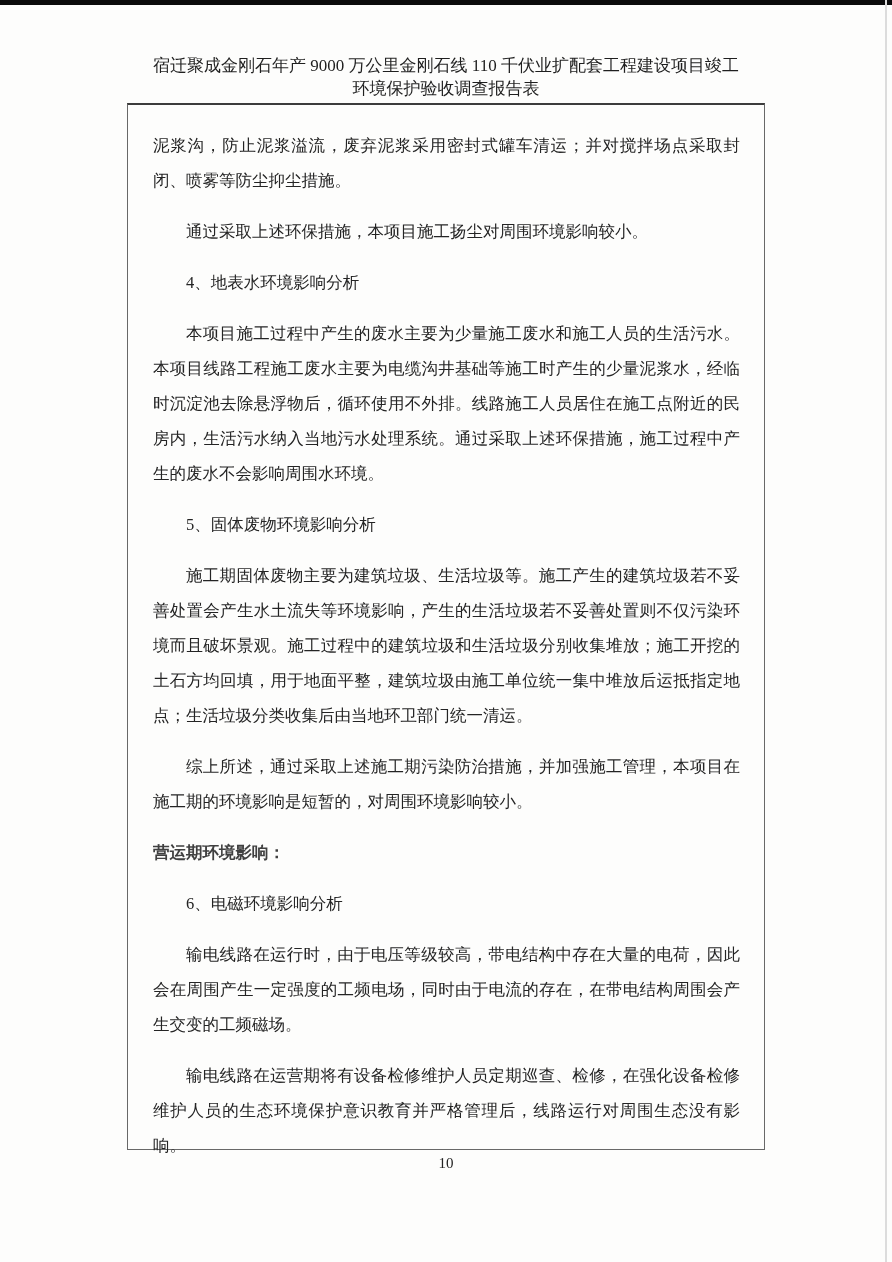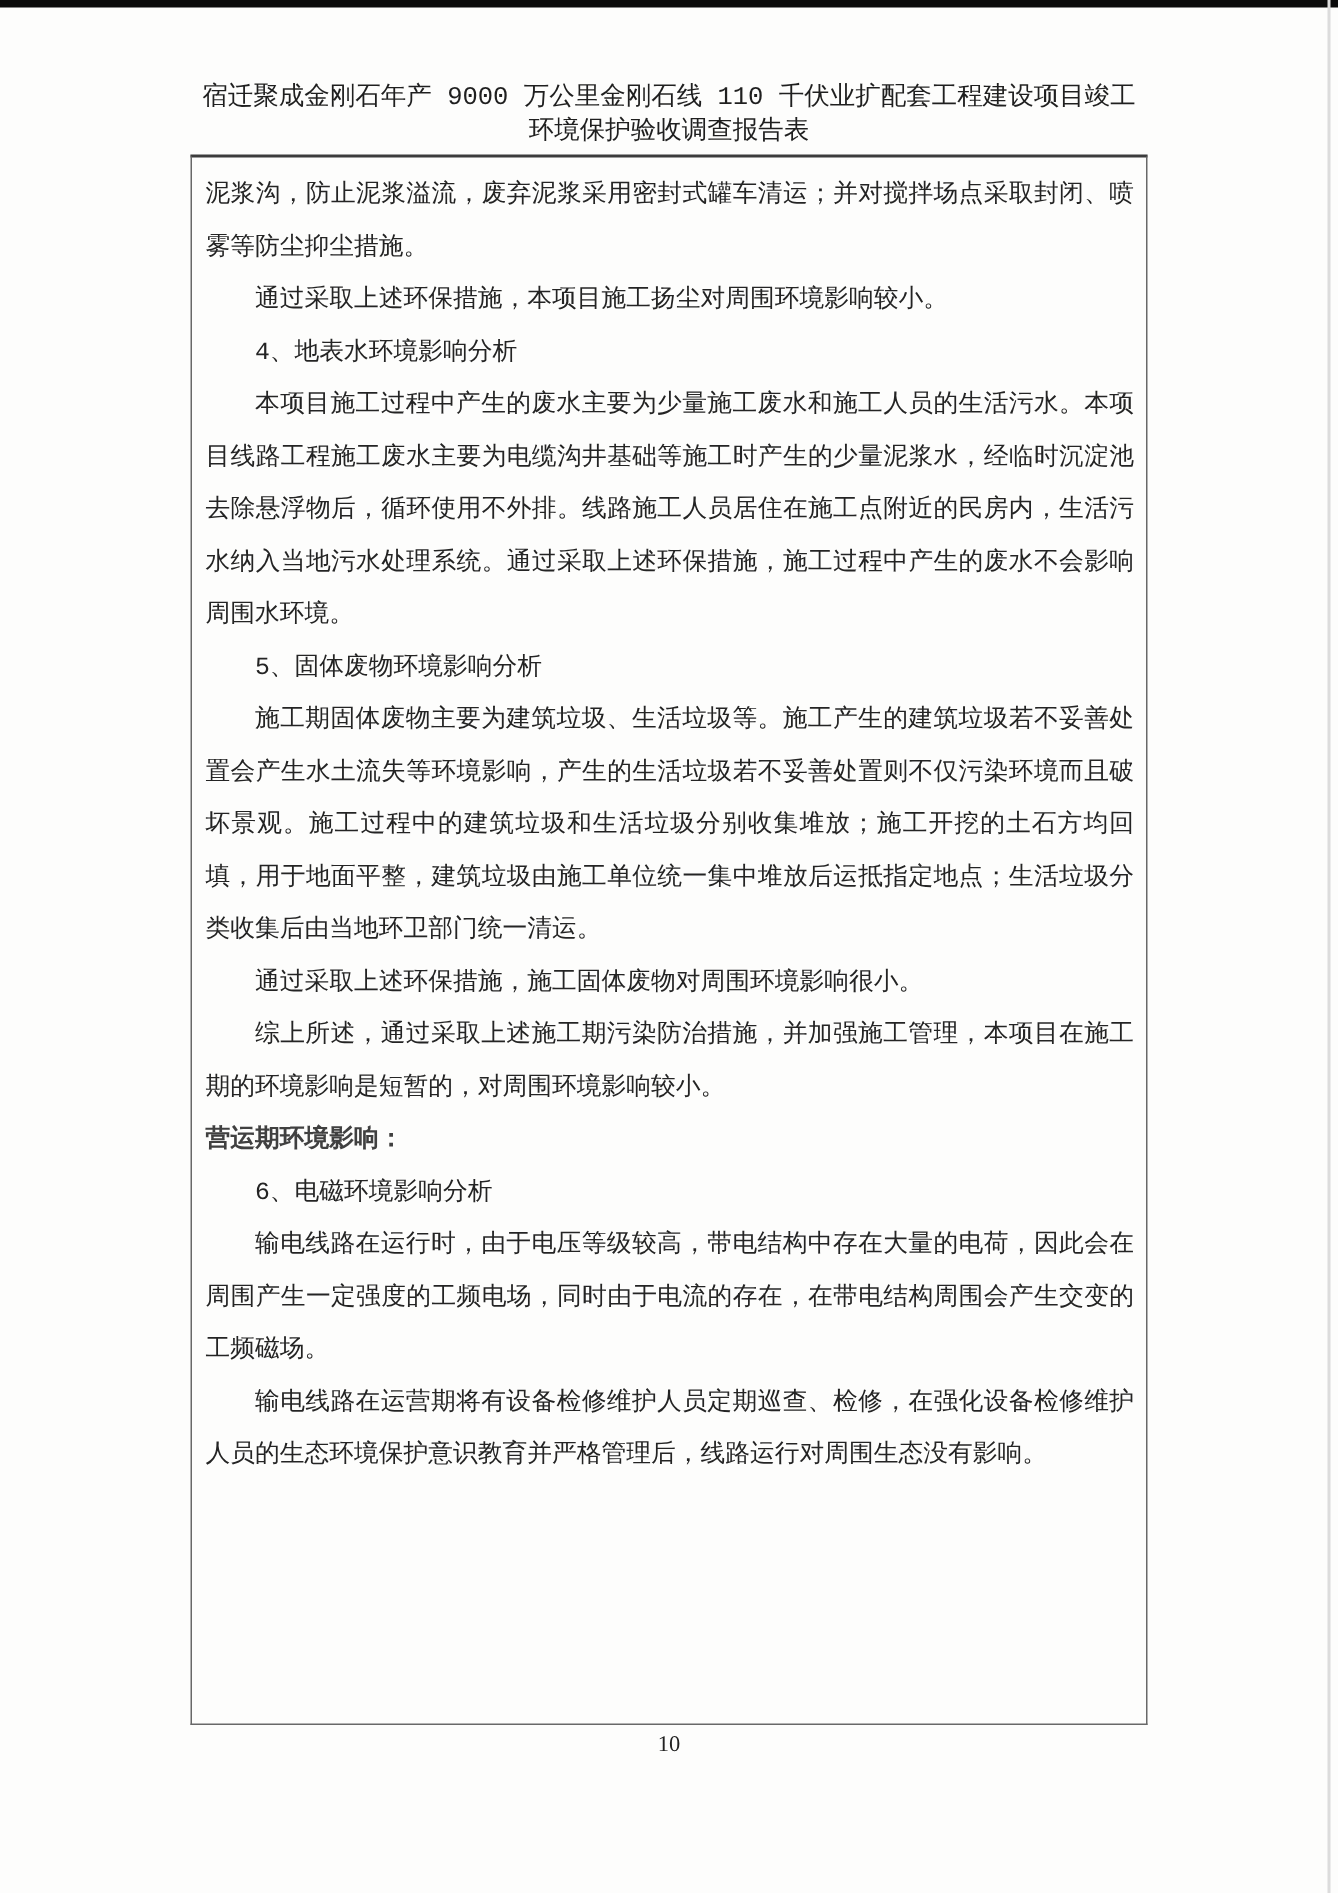--- a/index.html
+++ b/index.html
@@ -28,42 +28,40 @@
     background: #dcdcdc;
   }
   .doc-header {
     position: absolute;
     top: 54px; left: 66px;
     width: 760px;
     text-align: center;
     font-size: 17px;
     line-height: 23px;
     color: #1f1f1f;
-    font-family: Liberation Mono, monospace;
   }
   .report-table {
     position: absolute;
     left: 127px; top: 103px;
     width: 638px; height: 1047px;
     box-sizing: border-box;
     border: 1px solid #686868;
     border-top: 2px solid #3c3c3c;
     background: #fdfdfc;
   }
   .table-content {
     padding: 7px 8px 0 9px;
     font-size: 16.5px;
     line-height: 35px;
     color: #242424;
     text-align: justify;
   }
   .table-content p {
-    margin: 0;
+    margin: 16px;
     padding: 0;
-    font-family: Liberation Mono, monospace;
   }
   .para-indent { text-indent: 2em; }
   .para-flush  { text-indent: 0; }
   .heading-bold {
     font-weight: bold;
     text-indent: 0;
     color: #404040;
   }
   .doc-footer {
     position: absolute;
@@ -88,21 +86,20 @@
   </div>
 
   <div class="report-table">
     <div class="table-content">
       <p class="para-flush">泥浆沟，防止泥浆溢流，废弃泥浆采用密封式罐车清运；并对搅拌场点采取封闭、喷雾等防尘抑尘措施。</p>
       <p class="para-indent">通过采取上述环保措施，本项目施工扬尘对周围环境影响较小。</p>
       <p class="para-indent">4、地表水环境影响分析</p>
       <p class="para-indent">本项目施工过程中产生的废水主要为少量施工废水和施工人员的生活污水。本项目线路工程施工废水主要为电缆沟井基础等施工时产生的少量泥浆水，经临时沉淀池去除悬浮物后，循环使用不外排。线路施工人员居住在施工点附近的民房内，生活污水纳入当地污水处理系统。通过采取上述环保措施，施工过程中产生的废水不会影响周围水环境。</p>
       <p class="para-indent">5、固体废物环境影响分析</p>
       <p class="para-indent">施工期固体废物主要为建筑垃圾、生活垃圾等。施工产生的建筑垃圾若不妥善处置会产生水土流失等环境影响，产生的生活垃圾若不妥善处置则不仅污染环境而且破坏景观。施工过程中的建筑垃圾和生活垃圾分别收集堆放；施工开挖的土石方均回填，用于地面平整，建筑垃圾由施工单位统一集中堆放后运抵指定地点；生活垃圾分类收集后由当地环卫部门统一清运。</p>
-      <p class="para-indent">通过采取上述环保措施，施工固体废物对周围环境影响很小。</p>
       <p class="para-indent">综上所述，通过采取上述施工期污染防治措施，并加强施工管理，本项目在施工期的环境影响是短暂的，对周围环境影响较小。</p>
       <p class="heading-bold">营运期环境影响：</p>
       <p class="para-indent">6、电磁环境影响分析</p>
       <p class="para-indent">输电线路在运行时，由于电压等级较高，带电结构中存在大量的电荷，因此会在周围产生一定强度的工频电场，同时由于电流的存在，在带电结构周围会产生交变的工频磁场。</p>
       <p class="para-indent">输电线路在运营期将有设备检修维护人员定期巡查、检修，在强化设备检修维护人员的生态环境保护意识教育并严格管理后，线路运行对周围生态没有影响。</p>
     </div>
   </div>
 
   <div class="doc-footer">10</div>
 

